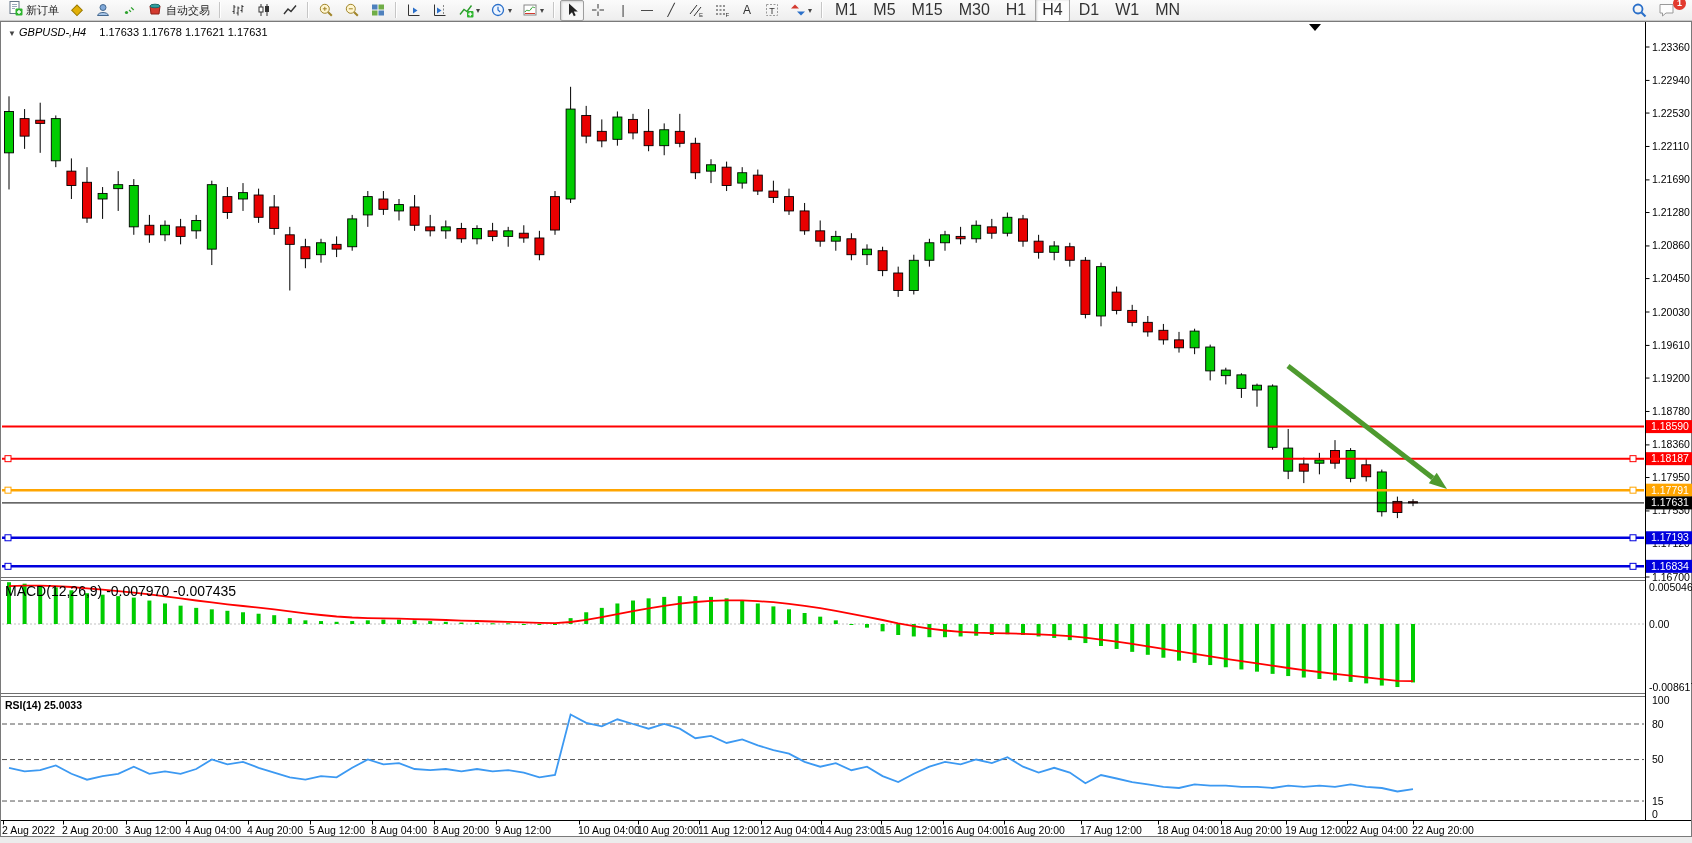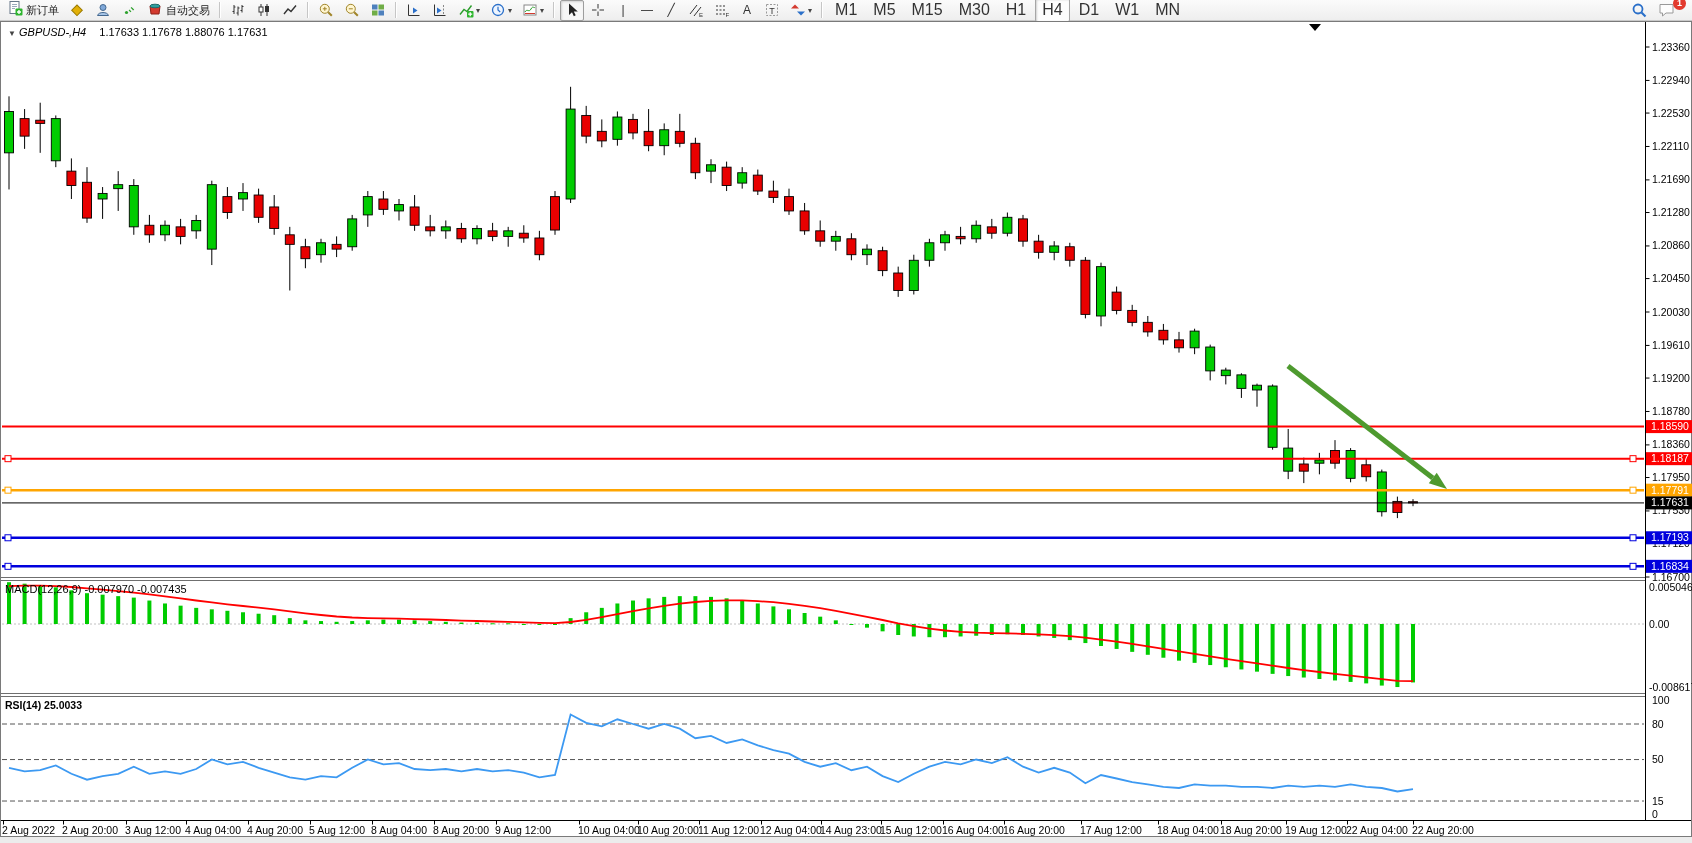--- a/index.html
+++ b/index.html
@@ -14,21 +14,21 @@
   #tf-bar{display:flex;align-items:center;}
   .tf{font-size:16px;color:#333;padding:2px 6px;margin:0 1px;border:1px solid transparent;border-radius:2px;}
   .tf.active{background:#fdfdfd;border:1px solid #a6a6a6;box-shadow:inset 1px 1px 2px rgba(0,0,0,.18);}
   #tb-right{margin-left:auto;display:flex;align-items:center;}
   #chat-wrap{position:relative;margin-right:10px;}
   #chat-badge{position:absolute;top:-4px;right:-7px;background:#e23a2e;color:#fff;font-size:9px;font-weight:bold;border-radius:7px;min-width:13px;height:13px;line-height:13px;text-align:center;}
   #win{position:absolute;left:0;top:21px;width:1692px;height:816px;background:#fff;}
   .overlay{position:absolute;font-size:11px;color:#000;white-space:nowrap;pointer-events:none;}
   #symbol-label{left:6px;top:5px;}
   #symbol-label .sym{margin-right:10px;font-style:italic;}
-  #macd-label{left:5px;top:562px;font-size:11px;}
+  #macd-label{left:5px;top:562px;font-size:14px;}
   #rsi-label{left:5px;top:678px;font-size:10.5px;font-weight:bold;}
   svg text{font-family:"Liberation Sans",sans-serif;}
 </style>
 </head>
 <body>
 
 <div id="toolbar">
   <div class="tbtn">
     <span><svg width="16" height="16">
           <rect x="3" y="1.5" width="9" height="12" fill="#ffffff" stroke="#667788"></rect>
@@ -630,17 +630,17 @@
       <text x="1346" y="812.5" font-size="10.5" fill="#000">22 Aug 04:00</text>
       <line x1="1413.5" y1="799.5" x2="1413.5" y2="803.5" stroke="#000"></line>
       <text x="1412" y="812.5" font-size="10.5" fill="#000">22 Aug 20:00</text>
       <line x1="1288" y1="345" x2="1432.7627797312834" y2="456.98630130155885" stroke="#4e9a2f" stroke-width="5"></line>
       <polygon points="1447,468 1428.7856107568464,462.12751973192877 1436.7399487057205,451.84508287118894" fill="#4e9a2f"></polygon>
       <polygon points="1309,3 1321,3 1315,10" fill="#000"></polygon>
     </svg>
   <div class="overlay" id="symbol-label">
     <span class="caret" style="font-size:8px;">▼</span>
     <span class="sym">GBPUSD-,H4</span>
-    <span>1.17633 1.17678 1.88076 1.17631</span>
+    <span>1.17633 1.17678 1.17621 1.17631</span>
   </div>
   <div class="overlay" id="macd-label">MACD(12,26,9) -0.007970 -0.007435</div>
   <div class="overlay" id="rsi-label">RSI(14) 25.0033</div>
 </div>
 
 </body></html>

